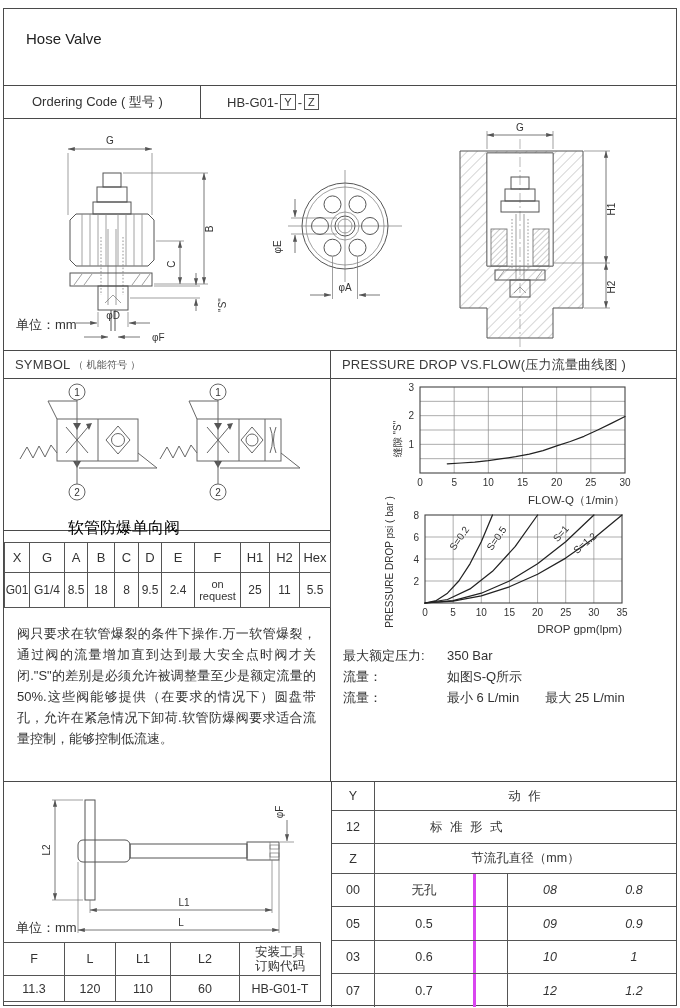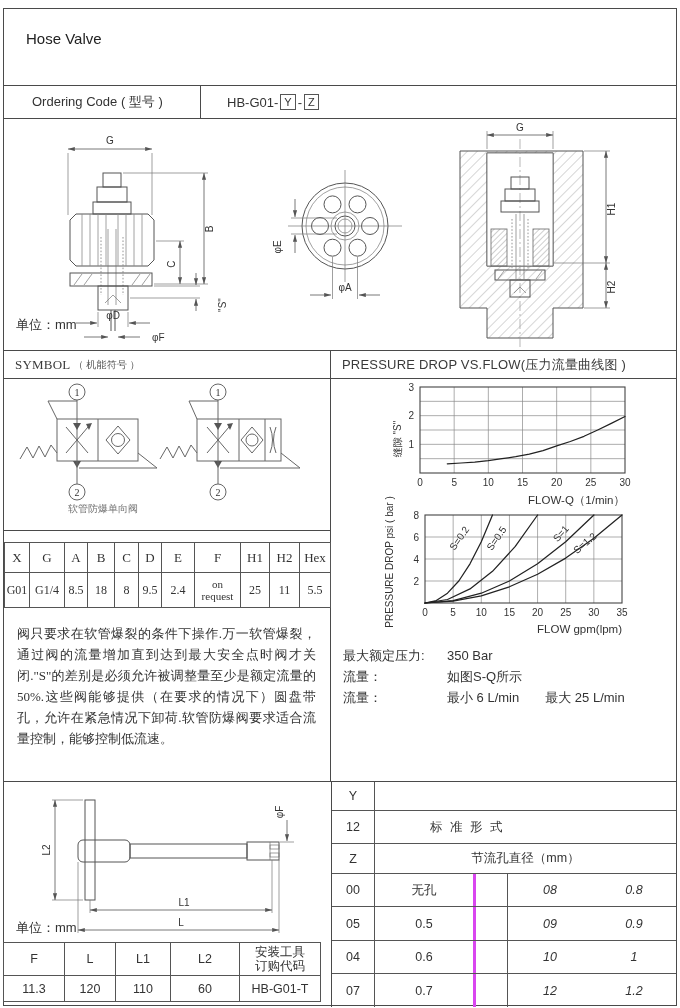--- a/index.html
+++ b/index.html
@@ -21,27 +21,27 @@
   .ordering-code { display:flex; align-items:center; padding-left:26px; font-size:13px; color:#333; }
   .code-box { display:inline-block; border:1px solid #555; font-size:11px; line-height:14px;
               padding:0 3px; margin:0 2px; }
 
   
   .drawing-section { height:232px; border-bottom:1px solid #4a4a4a; position:relative; }
   .unit-label { position:absolute; left:12px; bottom:16px; font-size:13px; color:#333; }
 
   
   .middle { display:flex; height:430px; }
-  .mid-left { width:327px; border-right:1px solid #4a4a4a; position:relative;font-family:Liberation Serif, serif; }
+  .mid-left { width:327px; border-right:1px solid #4a4a4a; position:relative; }
   .mid-right { width:345px; position:relative; }
   .panel-title { height:28px; border-bottom:1px solid #4a4a4a; font-size:13px; color:#3a3a3a;
                  display:flex; align-items:center; padding-left:11px; letter-spacing:0.2px; }
   .panel-title .sub { font-size:10px; margin-left:3px; color:#555; }
   .symbols-box { height:152px; border-bottom:1px solid #4a4a4a; position:relative; }
-  .sym-caption { position:absolute; font-size:10px; color:#737373; white-space:pre-line; line-height:1.2; }
+  .sym-caption { position:absolute; font-size:16px; color:#000000; white-space:pre-line; line-height:1.2;margin-top:15px; }
   .cap-left { left:64px; top:124px; }
   .cap-right { left:227px; top:120px; width:102px; }
 
   table { border-collapse:collapse; }
   td,th { border:1px solid #555; font-weight:400; text-align:center; color:#333; }
   .dim-table { margin-top:11px; width:326px; table-layout:fixed; }
   .dim-table th { height:30px; font-size:13px; }
   .dim-table td { height:35px; font-size:12px; }
   .small-cell { font-size:11px !important; line-height:1.1; }
 
@@ -413,21 +413,21 @@
             <polyline class="curve" points="94.0,93.0 105.3,90.6 116.5,83.2 127.8,71.0 139.0,53.8 150.3,31.8 161.5,5.0"></polyline>
             <polyline class="curve" points="94.0,93.0 116.5,89.5 139.0,78.9 161.5,61.3 184.1,36.7 206.6,5.0"></polyline>
             <polyline class="curve" points="94.0,93.0 122.1,90.6 150.3,83.2 178.4,71.0 206.6,53.8 234.7,31.8 262.9,5.0"></polyline>
             <polyline class="curve" points="94.0,93.0 122.1,91.2 150.3,85.8 178.4,76.8 206.6,64.3 234.7,48.1 262.9,28.3 291.0,5.0"></polyline>
             <text class="slabel" x="131.14857142857142" y="30.299999999999997" text-anchor="middle" transform="rotate(-55 131.14857142857142 30.299999999999997)">S=0.2</text>
             <text class="slabel" x="168.29714285714283" y="30.299999999999997" text-anchor="middle" transform="rotate(-55 168.29714285714283 30.299999999999997)">S=0.5</text>
             <text class="slabel" x="232.46285714285713" y="25.900000000000006" text-anchor="middle" transform="rotate(-48 232.46285714285713 25.900000000000006)">S=1</text>
             <text class="slabel" x="256.10285714285715" y="35.8" text-anchor="middle" transform="rotate(-40 256.10285714285715 35.8)">S=1.2</text>
             <text class="alabel" x="62" y="52" text-anchor="middle" transform="rotate(-90 62 52)">PRESSURE DROP psi ( bar )</text>
           </svg>
-        <div class="xlabel xl2">FLOW gpm(lpm)</div>
+        <div class="xlabel xl2">DROP gpm(lpm)</div>
       </div>
       <div class="spec-rows">
         <div class="spec-row">
           <span class="spec-label">最大额定压力:</span>
           <span class="spec-value">350  Bar</span>
         </div>
         <div class="spec-row">
           <span class="spec-label">流量：</span>
           <span class="spec-value">如图S-Q所示</span>
         </div>
@@ -491,20 +491,21 @@
           <td>60</td>
           <td>HB-G01-T</td>
         </tr>
       </tbody>
         </table>
     </div>
 
     <div class="bot-right">
       <div class="yz-row" style="height:29px">
         <div class="yz-key">Y</div>
+        <div class="yz-val-full">动  作</div>
       </div>
       <div class="yz-row" style="height:33px">
         <div class="yz-key">12</div>
         <div class="yz-val-indent">标 准 形 式</div>
       </div>
       <div class="yz-row" style="height:30px">
         <div class="yz-key">Z</div>
         <div class="yz-val-full" style="letter-spacing:0">节流孔直径（mm）</div>
       </div>
       <div class="yz-row" style="height:33px">
@@ -519,21 +520,21 @@
       <div class="yz-row" style="height:34px">
         <div class="yz-key">05</div>
         <div class="yz-c2">0.5</div>
         <div class="yz-c3"></div>
         <div class="yz-c4">
           <span>09</span>
           <span>0.9</span>
         </div>
       </div>
       <div class="yz-row" style="height:33px">
-        <div class="yz-key">04</div>
+        <div class="yz-key">03</div>
         <div class="yz-c2">0.6</div>
         <div class="yz-c3"></div>
         <div class="yz-c4">
           <span>10</span>
           <span>1</span>
         </div>
       </div>
       <div class="yz-row" style="height:34px; flex:1">
         <div class="yz-key">07</div>
         <div class="yz-c2">0.7</div>

